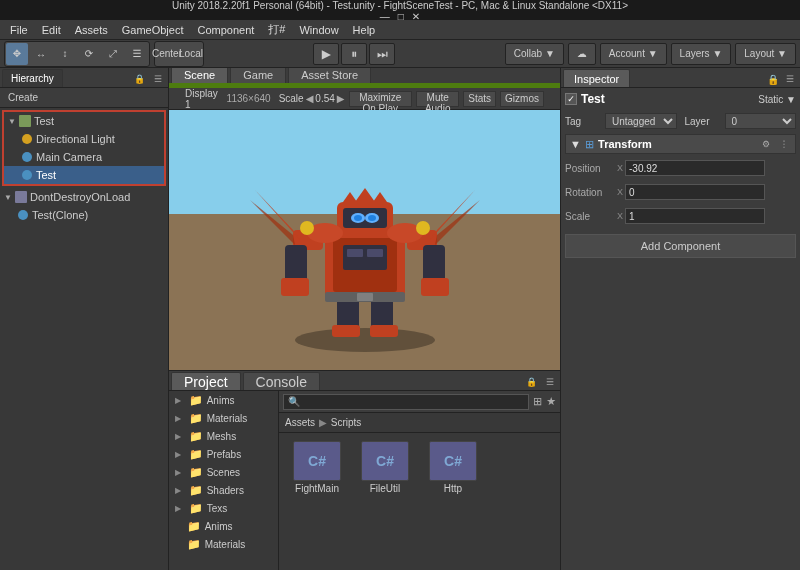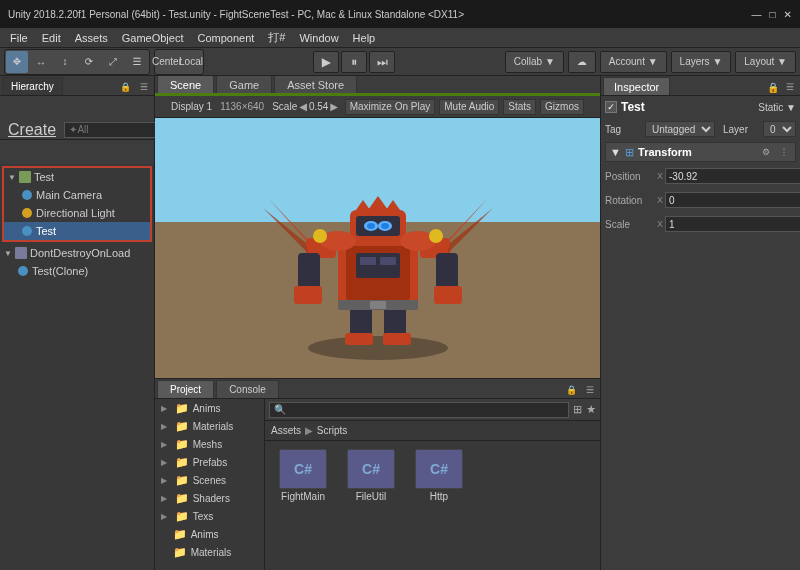--- a/index.html
+++ b/index.html
@@ -10,26 +10,27 @@
       font-family: Arial, sans-serif;
       font-size: 11px;
       background: #3c3c3c;
       color: #ddd;
     }
 
     
     #titlebar {
       background: #1a1a1a;
       color: #ccc;
-      height: 28px;
+      height: 20px;
       display: flex;
       align-items: center;
       padding: 0 8px;
       font-size: 10px;
       justify-content: space-between;
+      flex-direction: column;
     }
     #titlebar-controls { display: flex; gap: 8px; }
     #titlebar-controls span { cursor: pointer; }
 
     
     #menubar {
       background: #3c3c3c;
       height: 20px;
       display: flex;
       align-items: center;
@@ -109,26 +110,25 @@
     }
 
     
     #main {
       display: flex;
       height: calc(570px - 68px);
     }
 
     
     #left-panel {
-      width: 155px;
+      width: 169px;
       display: flex;
       flex-direction: column;
       background: #3c3c3c;
       border-right: 1px solid #222;
-      gap: 24px;
     }
 
     
     .panel-tabs {
       height: 20px;
       background: #3c3c3c;
       display: flex;
       align-items: flex-end;
       border-bottom: 1px solid #222;
       padding: 0 2px;
@@ -180,23 +180,22 @@
     .hier-toolbar input {
       flex: 1;
       height: 16px;
       background: #2a2a2a;
       border: 1px solid #555;
       color: #ddd;
       font-size: 10px;
       padding: 0 4px;
     }
     .hier-create-btn {
-      font-size: 16px; color: #ccc; cursor: pointer;
+      font-size: 10px; color: #ccc; cursor: pointer;
       padding: 0 4px;
-      text-decoration: underline;
     }
     .hier-item {
       display: flex;
       align-items: center;
       height: 18px;
       padding-left: 4px;
       cursor: pointer;
       font-size: 11px;
       color: #ccc;
     }
@@ -231,21 +230,21 @@
       flex-direction: column;
       overflow: hidden;
     }
 
     
     #scene-tabs {
       height: 20px;
       background: #3c3c3c;
       display: flex;
       align-items: flex-end;
-      border-bottom: 3px solid #4d7c0f;
+      border-bottom: 5px solid #4d7c0f;
       padding: 0 2px;
     }
     .scene-tab {
       padding: 0 12px;
       height: 18px;
       display: flex;
       align-items: center;
       cursor: pointer;
       font-size: 11px;
       color: #ccc;
@@ -318,21 +317,21 @@
       background: #3c3c3c;
       display: flex;
       align-items: flex-end;
       padding: 0 2px;
       border-bottom: 1px solid #222;
     }
     .bottom-tab {
       padding: 0 12px;
       height: 18px;
       display: flex; align-items: center;
-      cursor: pointer; font-size: 10px; color: #ccc;
+      cursor: pointer; font-size: 14px; color: #ccc;
       background: #4a4a4a;
       border: 1px solid #333;
       border-bottom: none;
       border-radius: 2px 2px 0 0;
       margin-right: 2px;
     }
     .bottom-tab.active { background: #5a5a5a; color: #fff; }
 
     #bottom-content {
       flex: 1;
@@ -420,21 +419,21 @@
       border-radius: 2px;
       display: flex; align-items: center; justify-content: center;
       font-size: 14px; font-weight: bold; color: #7fa8d4;
     }
     .file-label {
       font-size: 10px; color: #ccc; text-align: center;
     }
 
     
     #right-panel {
-      width: 200px;
+      width: 240px;
       background: #3c3c3c;
       border-left: 1px solid #222;
       display: flex;
       flex-direction: column;
       overflow-y: auto;
     }
     #inspector-tabs {
       height: 20px;
       background: #3c3c3c;
       display: flex;
@@ -628,46 +627,45 @@
   <div id="left-panel">
     <div class="panel-tabs">
       <div class="panel-tab active">Hierarchy</div>
       <div class="panel-tab-icons">
         <span class="panel-icon-btn">🔒</span>
         <span class="panel-icon-btn">☰</span>
       </div>
     </div>
     <div class="hier-toolbar">
       <span class="hier-create-btn">Create</span>
-      <input type="text" placeholder="✦All" style="">
     </div>
     <div id="hierarchy-content">
 
       <div style="border: 2px solid #c04030; margin: 2px;">
 
         <div class="hier-item" style="padding-left:2px;">
           <span class="hier-arrow">▼</span>
           <span class="hier-icon">
               <span class="scene-icon"></span>
             </span>
           <span>Test</span>
         </div>
 
         <div class="hier-item" style="padding-left:16px;">
           <span class="hier-icon">
+              <span class="go-icon" style="background:#d4a020;"></span>
+            </span>
+          <span>Directional Light</span>
+        </div>
+
+        <div class="hier-item" style="padding-left:16px;">
+          <span class="hier-icon">
               <span class="go-icon" style="background:#4a90c0;"></span>
             </span>
           <span>Main Camera</span>
-        </div>
-
-        <div class="hier-item" style="padding-left:16px;">
-          <span class="hier-icon">
-              <span class="go-icon" style="background:#d4a020;"></span>
-            </span>
-          <span>Directional Light</span>
         </div>
 
         <div class="hier-item selected" style="padding-left:16px;">
           <span class="hier-icon">
               <span class="go-icon" style="background:#4a90c0;"></span>
             </span>
           <span>Test</span>
         </div>
       </div>
 
@@ -923,16 +921,17 @@
 
       <div class="transform-grid">
         <span class="transform-label">Scale</span>
         <div class="transform-axis">
           <span class="axis-label">X</span>
           <input class="transform-input" type="text" value="1" style="">
         </div>
 
       </div>
 
+      <button class="add-component-btn">Add Component</button>
     </div>
   </div>
 
 </div>
 
 </body></html>

